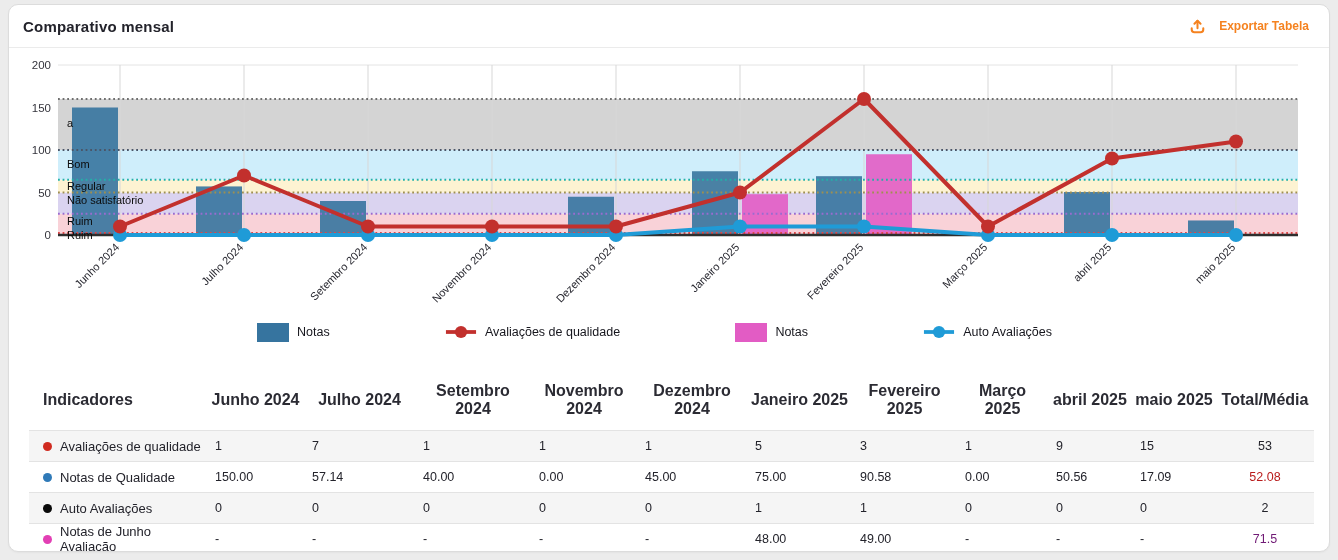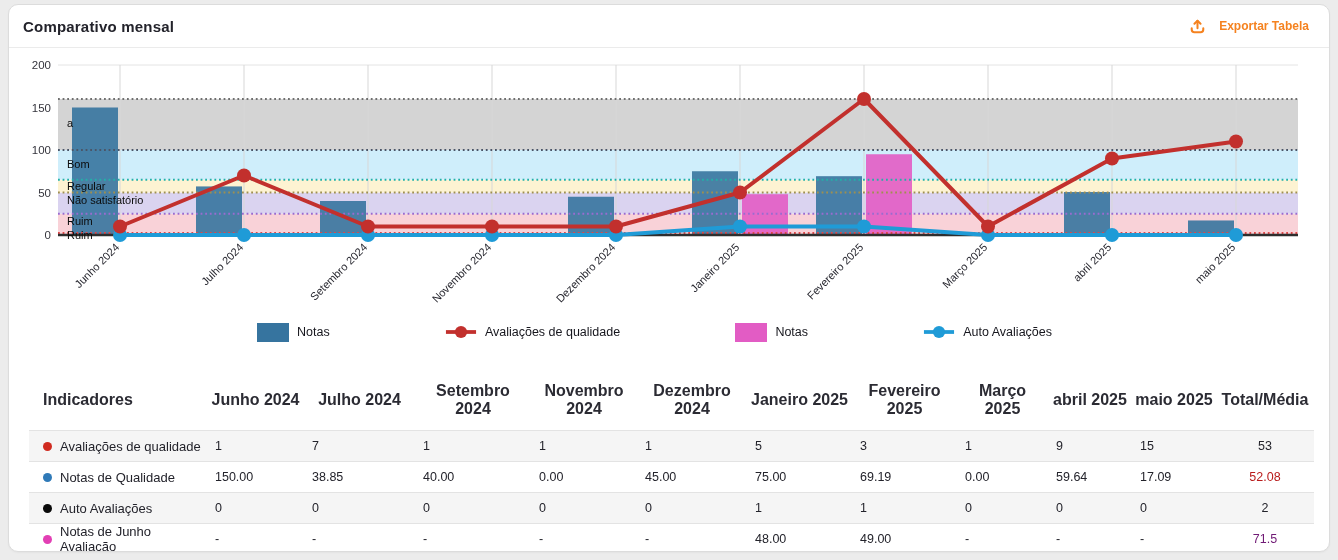--- a/index.html
+++ b/index.html
@@ -200,28 +200,28 @@
             <td class="total" style="color: rgb(35, 35, 43);">53</td>
           </tr>
           <tr>
             <td class="lab">
               <span class="cellwrap">
                 <span class="dot" style="background:#2f7ab8"></span>
                 <span>Notas de Qualidade</span>
               </span>
             </td>
             <td>150.00</td>
-            <td>38.85</td>
+            <td>57.14</td>
             <td>40.00</td>
             <td>0.00</td>
             <td>45.00</td>
             <td>75.00</td>
-            <td>69.19</td>
+            <td>90.58</td>
             <td>0.00</td>
-            <td>59.64</td>
+            <td>50.56</td>
             <td>17.09</td>
             <td class="total" style="color: #b91c1c;">52.08</td>
           </tr>
           <tr>
             <td class="lab">
               <span class="cellwrap">
                 <span class="dot" style="background:#0a0a0a"></span>
                 <span>Auto Avaliações</span>
               </span>
             </td>

